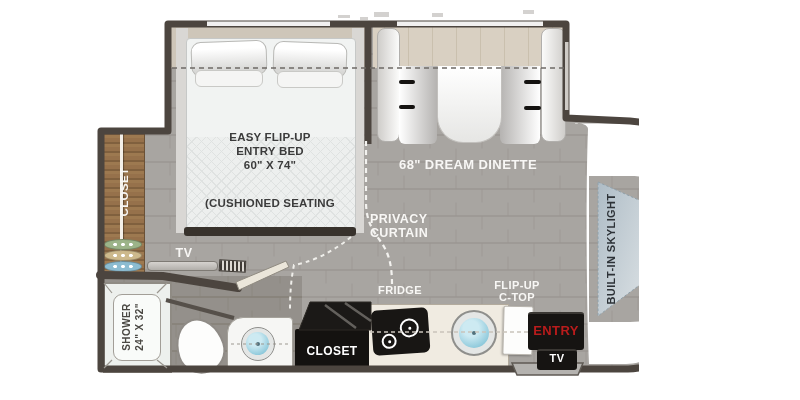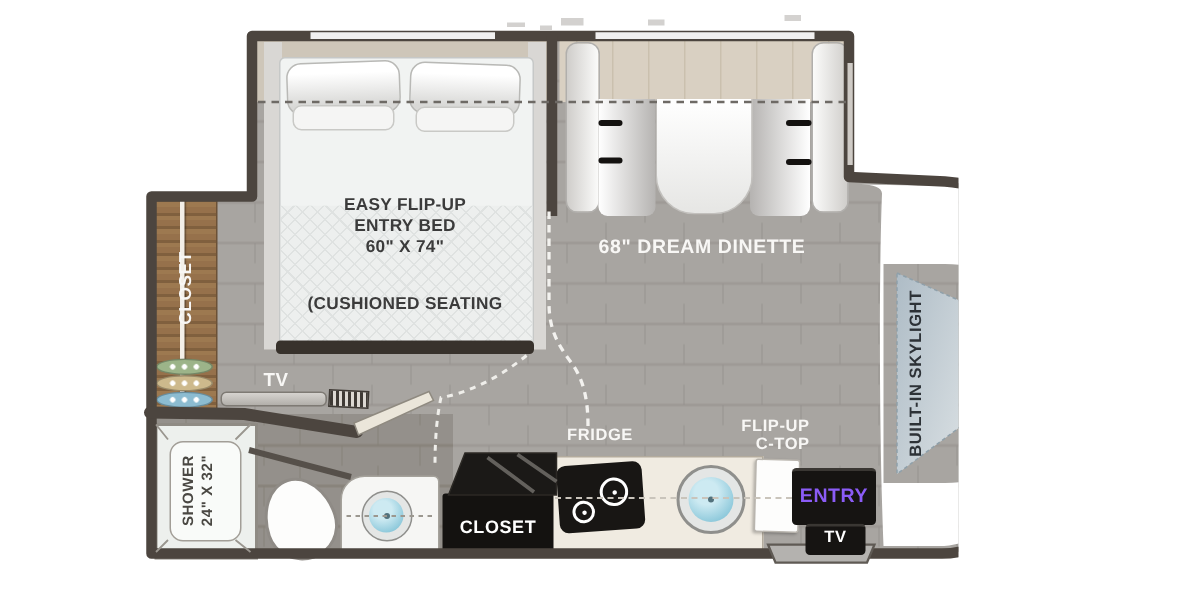--- a/index.html
+++ b/index.html
@@ -210,38 +210,42 @@
 
   <div class="bedtext" style="left:270px;top:170px;">
     <div>EASY FLIP-UP</div>
     <div>ENTRY BED</div>
     <div>60" X 74"</div>
     <div class="gap">(CUSHIONED SEATING</div>
   </div>
 
   <div class="lbl lbl-w" style="left:468px;top:164px;font-size:13px;">68" DREAM DINETTE</div>
 
+  <div class="lbl lbl-w" style="left:399px;top:226px;font-size:12.5px;line-height:14px;text-align:left;transform:translate(-50%,-50%);">
+    <div>PRIVACY</div>
+    <div>CURTAIN</div>
+  </div>
 
   <div class="vlabel lbl-w" style="left:124px;top:192px;font-size:11.5px;">CLOSET</div>
 
   <div class="lbl lbl-w" style="left:184px;top:253px;font-size:12.5px;">TV</div>
 
   <div class="vlabel" style="left:133px;top:327px;font-size:10px;line-height:12.5px;color:#4a4843;">
     <div>SHOWER</div>
     <div>24" X 32"</div>
   </div>
 
   <div class="lbl lbl-w" style="left:400px;top:290px;font-size:11px;">FRIDGE</div>
 
   <div class="lbl" style="left:332px;top:351px;font-size:12px;color:#ffffff;">CLOSET</div>
 
-  <div class="lbl lbl-w" style="left:517px;top:291px;font-size:11px;line-height:11.5px;text-align:right;">
+  <div class="lbl lbl-w" style="left:517px;top:291px;font-size:11px;line-height:11.5px;text-align:center;">
     <div>FLIP-UP</div>
     <div>C-TOP</div>
   </div>
 
-  <div class="lbl" style="left:556px;top:330px;font-size:13px;color:#8b5cf6;">ENTRY</div>
+  <div class="lbl" style="left:556px;top:330px;font-size:13px;color:#b91c1c;">ENTRY</div>
 
   <div class="lbl" style="left:557px;top:358px;font-size:11px;color:#ffffff;">TV</div>
 
   <div class="vlabel" style="left:611px;top:249px;font-size:11px;color:#2d3237;">BUILT-IN SKYLIGHT</div>
 
 </div>
 
 </body></html>

